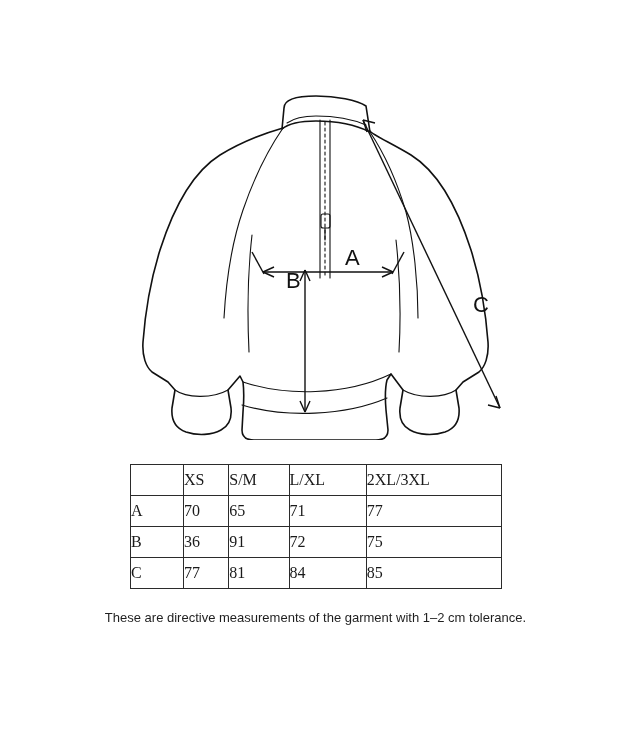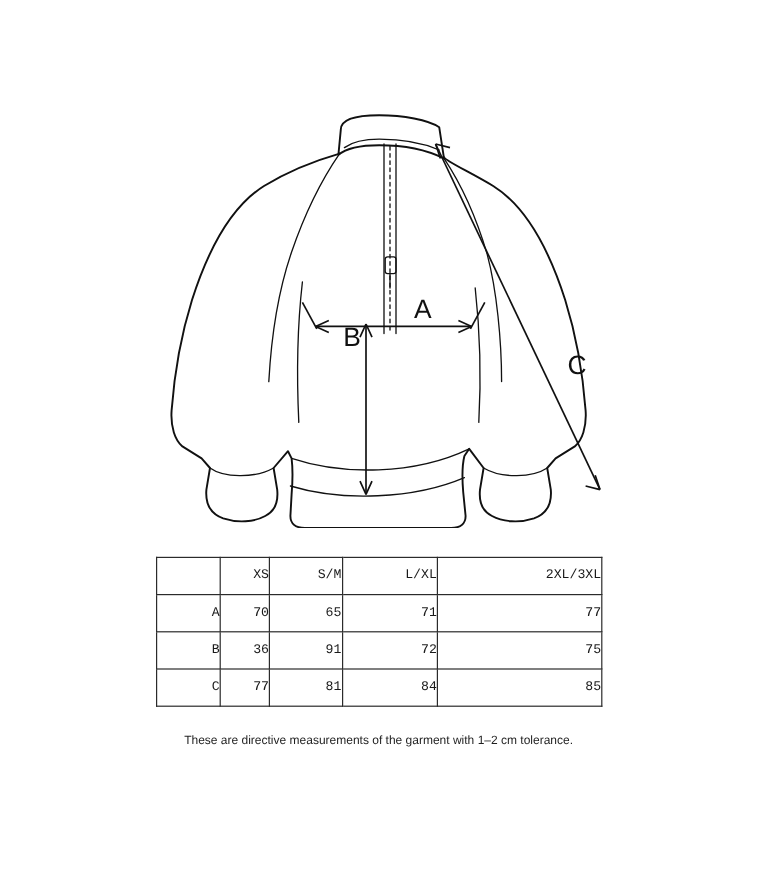--- a/index.html
+++ b/index.html
@@ -61,44 +61,44 @@
     position: absolute;
     left: 130px;
     top: 464px;
     border-collapse: collapse;
     width: 372px;
     background: #ffffff;
   }
   #size-table td, #size-table th {
     border: 1px solid #2b2b2b;
     height: 26px;
-    text-align: right;
-    font-size: 11px;
+    text-align: left;
+    font-size: 16px;
     font-weight: 400;
-    font-family: Liberation Mono, monospace;
+    font-family: Liberation Serif, serif;
     color: #1a1a1a;
     padding: 2px 0;
   }
   #size-table th {
     font-weight: 400;
   }
   #size-table .corner-cell {
     width: 52px;
   }
   #size-table .row-label {
     width: 52px;
   }
   
   #footnote {
     position: absolute;
     left: 0;
     top: 608px;
     width: 631px;
     text-align: center;
-    font-size: 10px;
+    font-size: 13px;
     line-height: 20px;
     color: #1f1f1f;
   }
   #footnote div {
     display: block;
   }
 </style>
 </head>
 <body>
 

